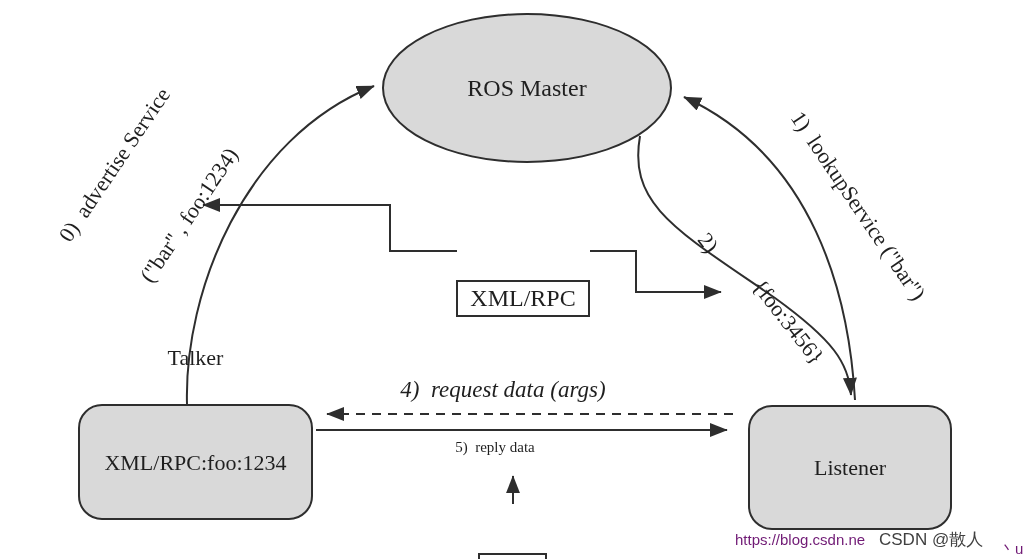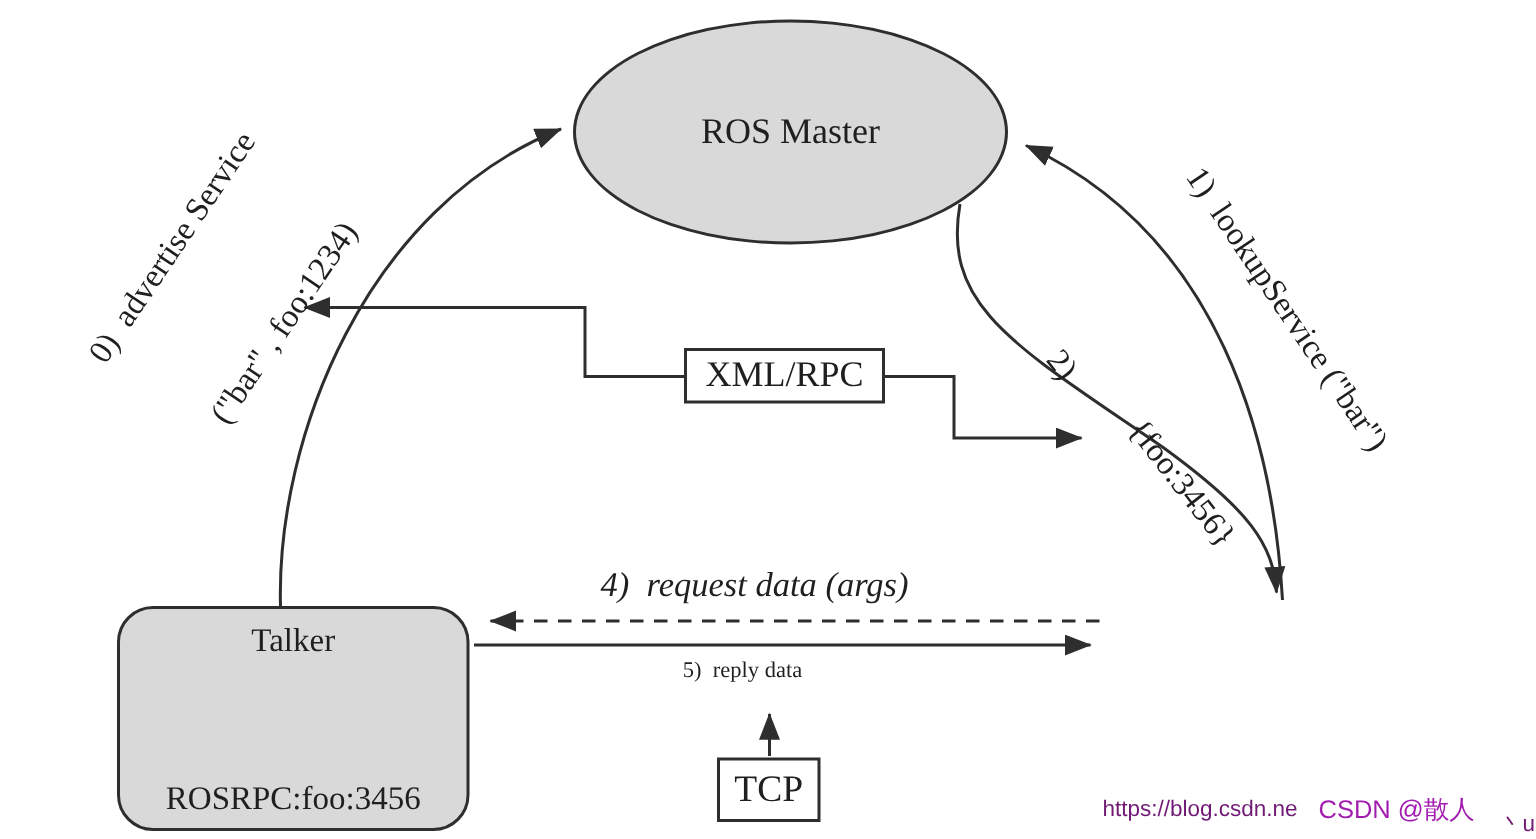--- a/index.html
+++ b/index.html
@@ -10,32 +10,32 @@
   #wires{position:absolute;left:0;top:0;z-index:1;}
   .node{
     position:absolute;z-index:2;background:#d9d9d9;border:2px solid #2e2e2e;
     display:flex;align-items:center;justify-content:center;text-align:center;
     box-sizing:border-box;
   }
   .ellipse{border-radius:50%;font-size:24px;}
   .rounded{border-radius:24px;}
   .whitebox{
     position:absolute;z-index:2;background:#ffffff;border:2px solid #2e2e2e;
-    display:flex;align-items:center;justify-content:center;box-sizing:border-box;
+    display:flex;align-items:center;justify-content:center;box-sizing:border-box;margin-top:48px;
   }
   .talker-lines{font-size:22px;line-height:35px;white-space:pre;}
   .lbl{
     position:absolute;z-index:3;white-space:pre;font-size:22px;color:#1f1f1f;
   }
   .rot{transform-origin:center center;}
   .center-text{text-align:center;}
   .wm-light{position:absolute;z-index:4;font-family:"Liberation Sans","DejaVu Sans",sans-serif;
     color:#701a75;font-size:15px;white-space:pre;}
   .wm-dark{position:absolute;z-index:5;font-family:"Liberation Sans","DejaVu Sans",sans-serif;
-    color:#a21caf;font-size:17px;white-space:pre;}
+    color:#404040;font-size:17px;white-space:pre;}
 </style>
 </head>
 <body>
 
 <div id="stage">
 
   <svg id="wires" width="1024" height="559" viewBox="0 0 1024 559">
     <defs>
       <marker id="arr" markerWidth="9.5" markerHeight="8" refX="8.6" refY="3.5" orient="auto" markerUnits="strokeWidth">
         <path d="M0,0 L9,3.5 L0,7 Z" fill="#2e2e2e"></path>
@@ -56,27 +56,31 @@
 
     <path d="M 316 430 L 727 430" fill="none" stroke="#2e2e2e" stroke-width="2" marker-end="url(#arr)"></path>
 
     <path d="M 513 504 L 513 476" fill="none" stroke="#2e2e2e" stroke-width="2" marker-end="url(#arr)"></path>
   </svg>
 
   <div class="node ellipse" style="left:382px;top:13px;width:290px;height:150px;">
     <span>ROS Master</span>
   </div>
 
-  <div class="node rounded" style="left:78px;top:404px;width:235px;height:150px;">
+  <div class="node rounded" style="left:78px;top:404px;width:235px;height:116px;">
     <div class="talker-lines">
       <div>Talker</div>
+      <div>XML/RPC:foo:1234</div>
       <div>ROSRPC:foo:3456</div>
     </div>
   </div>
 
+  <div class="node rounded" style="left:748px;top:405px;width:204px;height:125px;font-size:22px;">
+    <span>Listener</span>
+  </div>
 
   <div class="whitebox" style="left:456px;top:232px;width:134px;height:37px;font-size:24px;">
     <span>XML/RPC</span>
   </div>
 
   <div class="whitebox" style="left:478px;top:505px;width:69px;height:43px;font-size:25px;">
     <span>TCP</span>
   </div>
 
   <div class="lbl rot center-text" style="left:152px;top:190px;line-height:30px;transform:translate(-50%,-50%) rotate(-56deg);">

